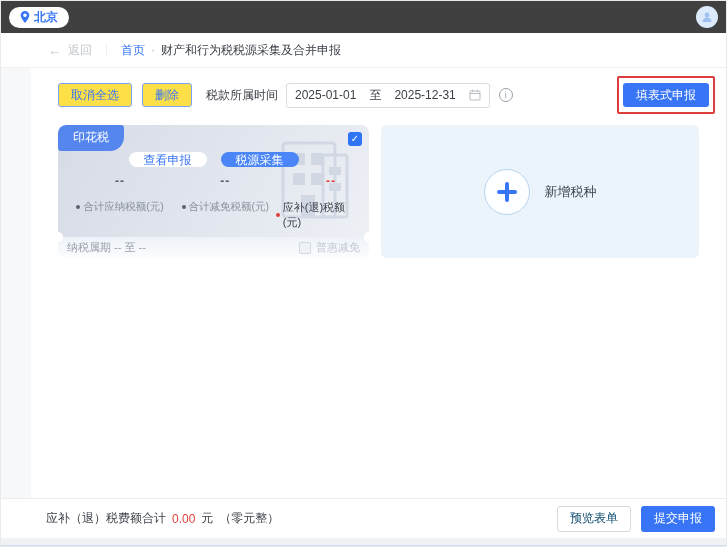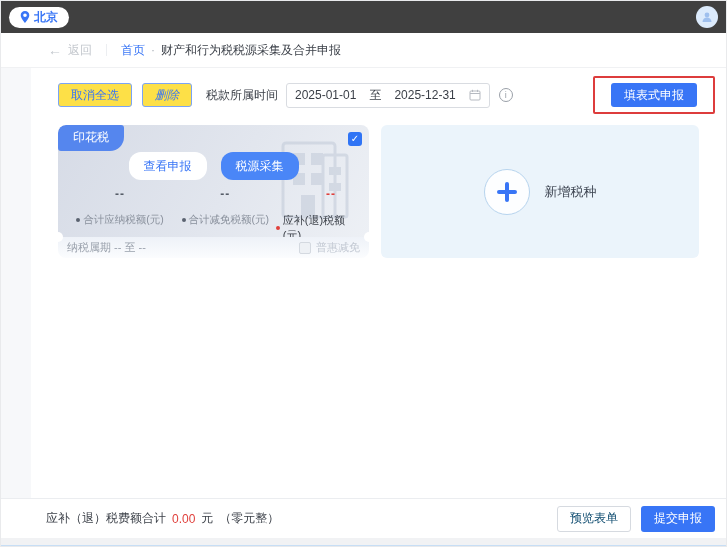--- a/index.html
+++ b/index.html
@@ -23,38 +23,38 @@
   .crumb-title { color:#3a3f47; }
 
   
   .content { position:relative; height:431px; border-top:1px solid #f0f1f3; background:#fff; }
   .content::before { content:""; position:absolute; left:0; top:0; bottom:0; width:30px; background:#f7f8fa; }
   .inner { position:relative; padding:8px 11px 0 57px; }
 
   
   .toolbar { display:flex; align-items:center; height:38px; }
   .btn-outline-blue { height:24px; padding:0 12px; background:#fde047; border:1px solid #7ba4f5; color:#3875f6; font-size:12px; border-radius:3px; cursor:pointer; }
-  .btn-outline-blue + .btn-outline-blue { margin-left:10px;font-style:italic; }
+  .btn-outline-blue + .btn-outline-blue { margin-left:10px; }
   .date-label { font-size:12px; color:#3a3f47; margin:0 8px 0 14px; }
   .date-range { height:25px; border:1px solid #d9dce1; border-radius:3px; display:flex; align-items:center; padding:0 8px; gap:13px; background:#fff; }
   .date-range .dt { font-size:12px; color:#3a3f47; cursor:pointer; }
   .date-range .to { font-size:12px; color:#3a3f47; }
   .info-icon { width:14px; height:14px; border:1px solid #9aa0a8; border-radius:50%; color:#9aa0a8; font-size:9px; display:flex; align-items:center; justify-content:center; margin-left:9px; cursor:pointer; }
-  .annotation-box { margin-left:auto; border:2px solid #dd3c3c; border-radius:2px; padding:5px 16px; }
+  .annotation-box { margin-left:auto; border:2px solid #dd3c3c; border-radius:2px; padding:5px 4px; }
   .btn-primary { height:24px; padding:0 13px; background:#3875f6; border:none; color:#fff; font-size:12px; border-radius:3px; cursor:pointer; }
 
   
   .cards-row { display:flex; gap:12px; margin-top:11px; padding-right:16px; }
   .tax-card { position:relative; width:311px; height:133px; flex:none; }
   .card-main { position:relative; height:112px; border-radius:8px 8px 0 0; background:linear-gradient(120deg,#d6dbe6 0%,#e2e6ee 55%,#edf0f5 100%); overflow:hidden; }
   .card-tag { position:absolute; left:0; top:0; background:#5586ee; color:#fff; font-size:12px; padding:4px 15px 5px; border-radius:8px 3px 14px 3px; }
   .card-check { position:absolute; top:7px; right:7px; width:14px; height:14px; background:#2f74f5; border-radius:3px; color:#fff; font-size:10px; line-height:14px; text-align:center; cursor:pointer; }
   .watermark { position:absolute; right:14px; top:6px; opacity:.45; }
   .card-btns { display:flex; justify-content:center; gap:14px; padding-top:27px; position:relative; }
-  .pill-btn { height:28px; padding:0 15px; border-radius:12px; font-size:12px; border:none; cursor:pointer; }
+  .pill-btn { height:15px; padding:0 15px; border-radius:12px; font-size:12px; border:none; cursor:pointer; }
   .pill-white { background:#fff; color:#3875f6; }
   .pill-blue { background:#4a86f7; color:#fff; }
   .card-stats { display:flex; margin-top:7px; padding:0 7px; position:relative; }
   .stat { display:flex; flex-direction:column; align-items:center; }
   .stat.s1 { width:37%; } .stat.s2 { width:34%; } .stat.s3 { flex:1; align-items:flex-end; }
   .stat .val { font-size:12px; font-weight:bold; color:#565d68; letter-spacing:1px; }
   .stat.s3 .val { color:#e0403c; padding-right:26px; }
   .stat .lbl { font-size:10.5px; color:#8a919d; margin-top:12px; display:flex; align-items:center; }
   .stat.s3 .lbl { font-size:11px; color:#3a3f47; }
   .dot { width:4px; height:4px; border-radius:50%; background:#5a6270; display:inline-block; margin-right:3px; }

